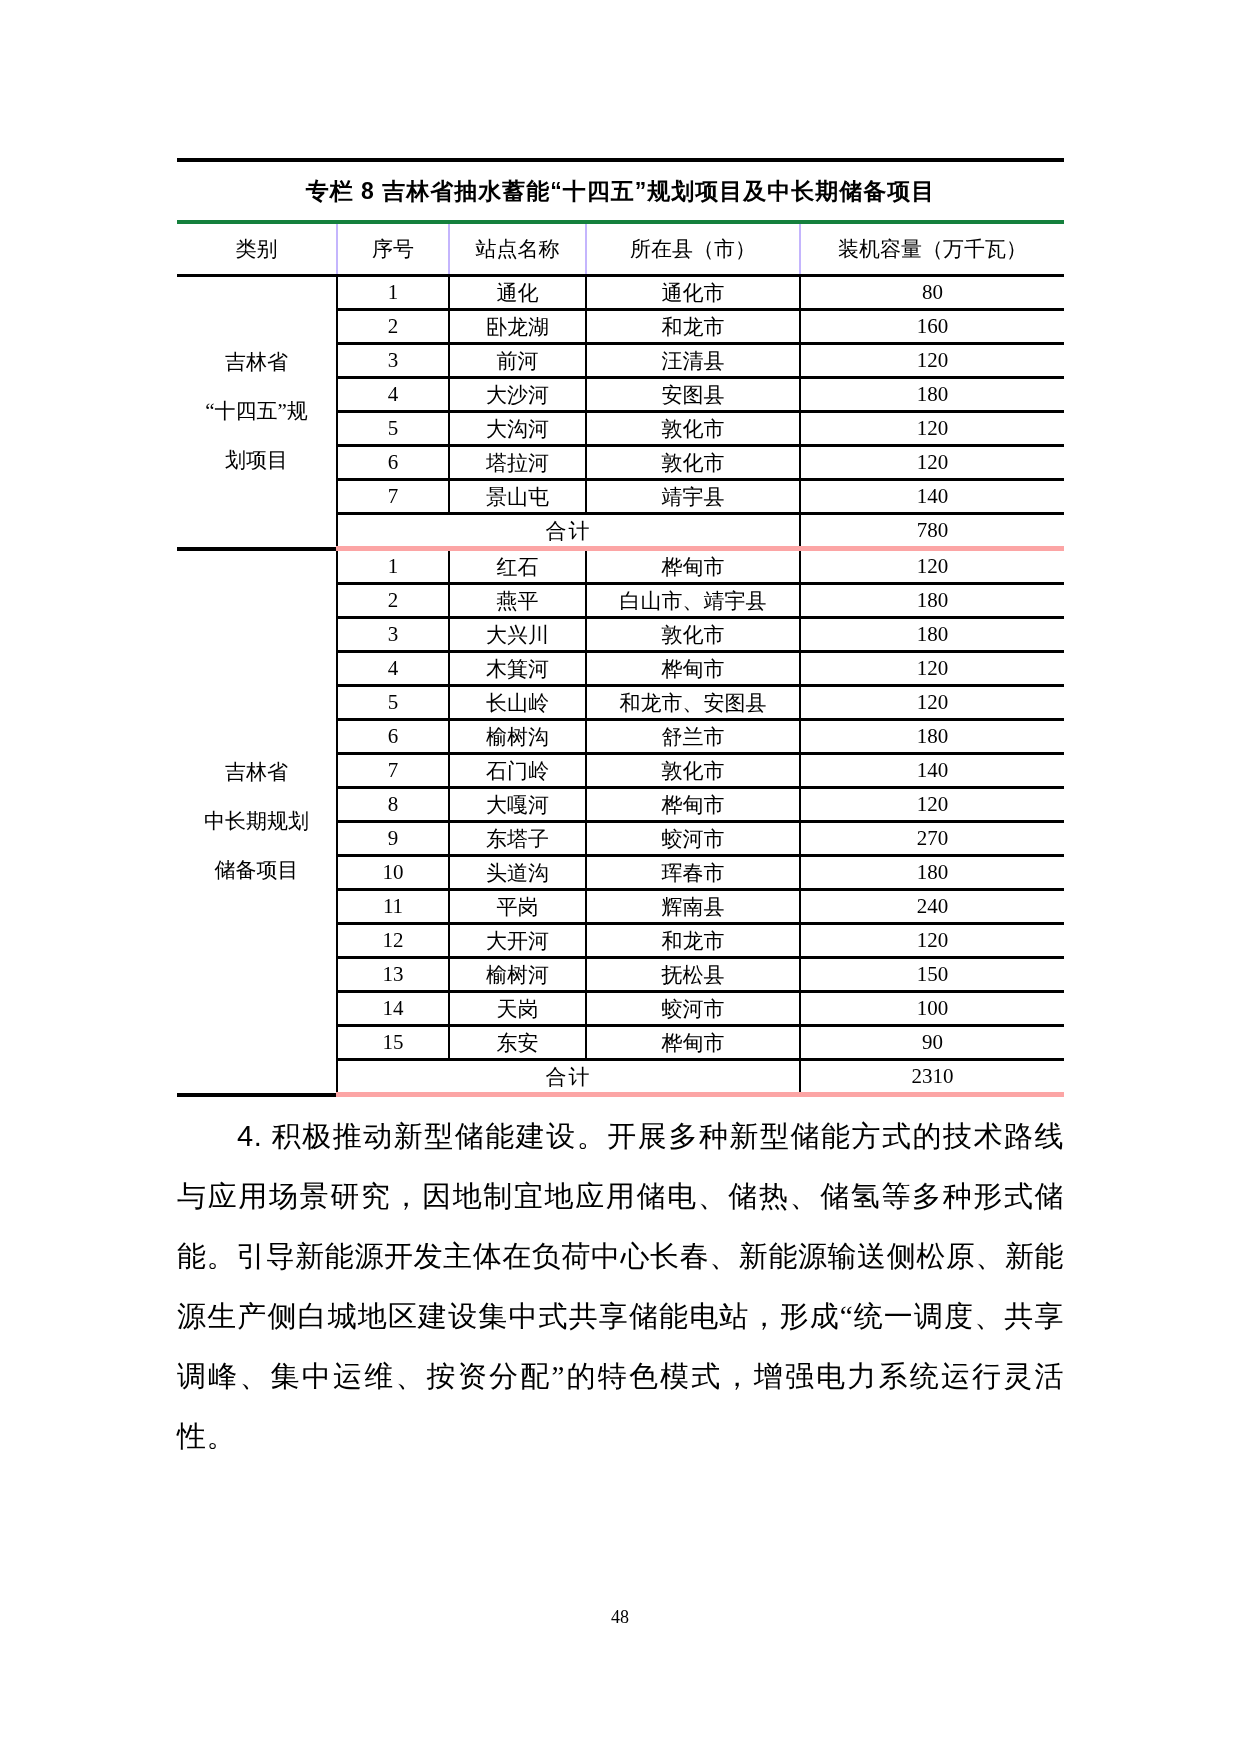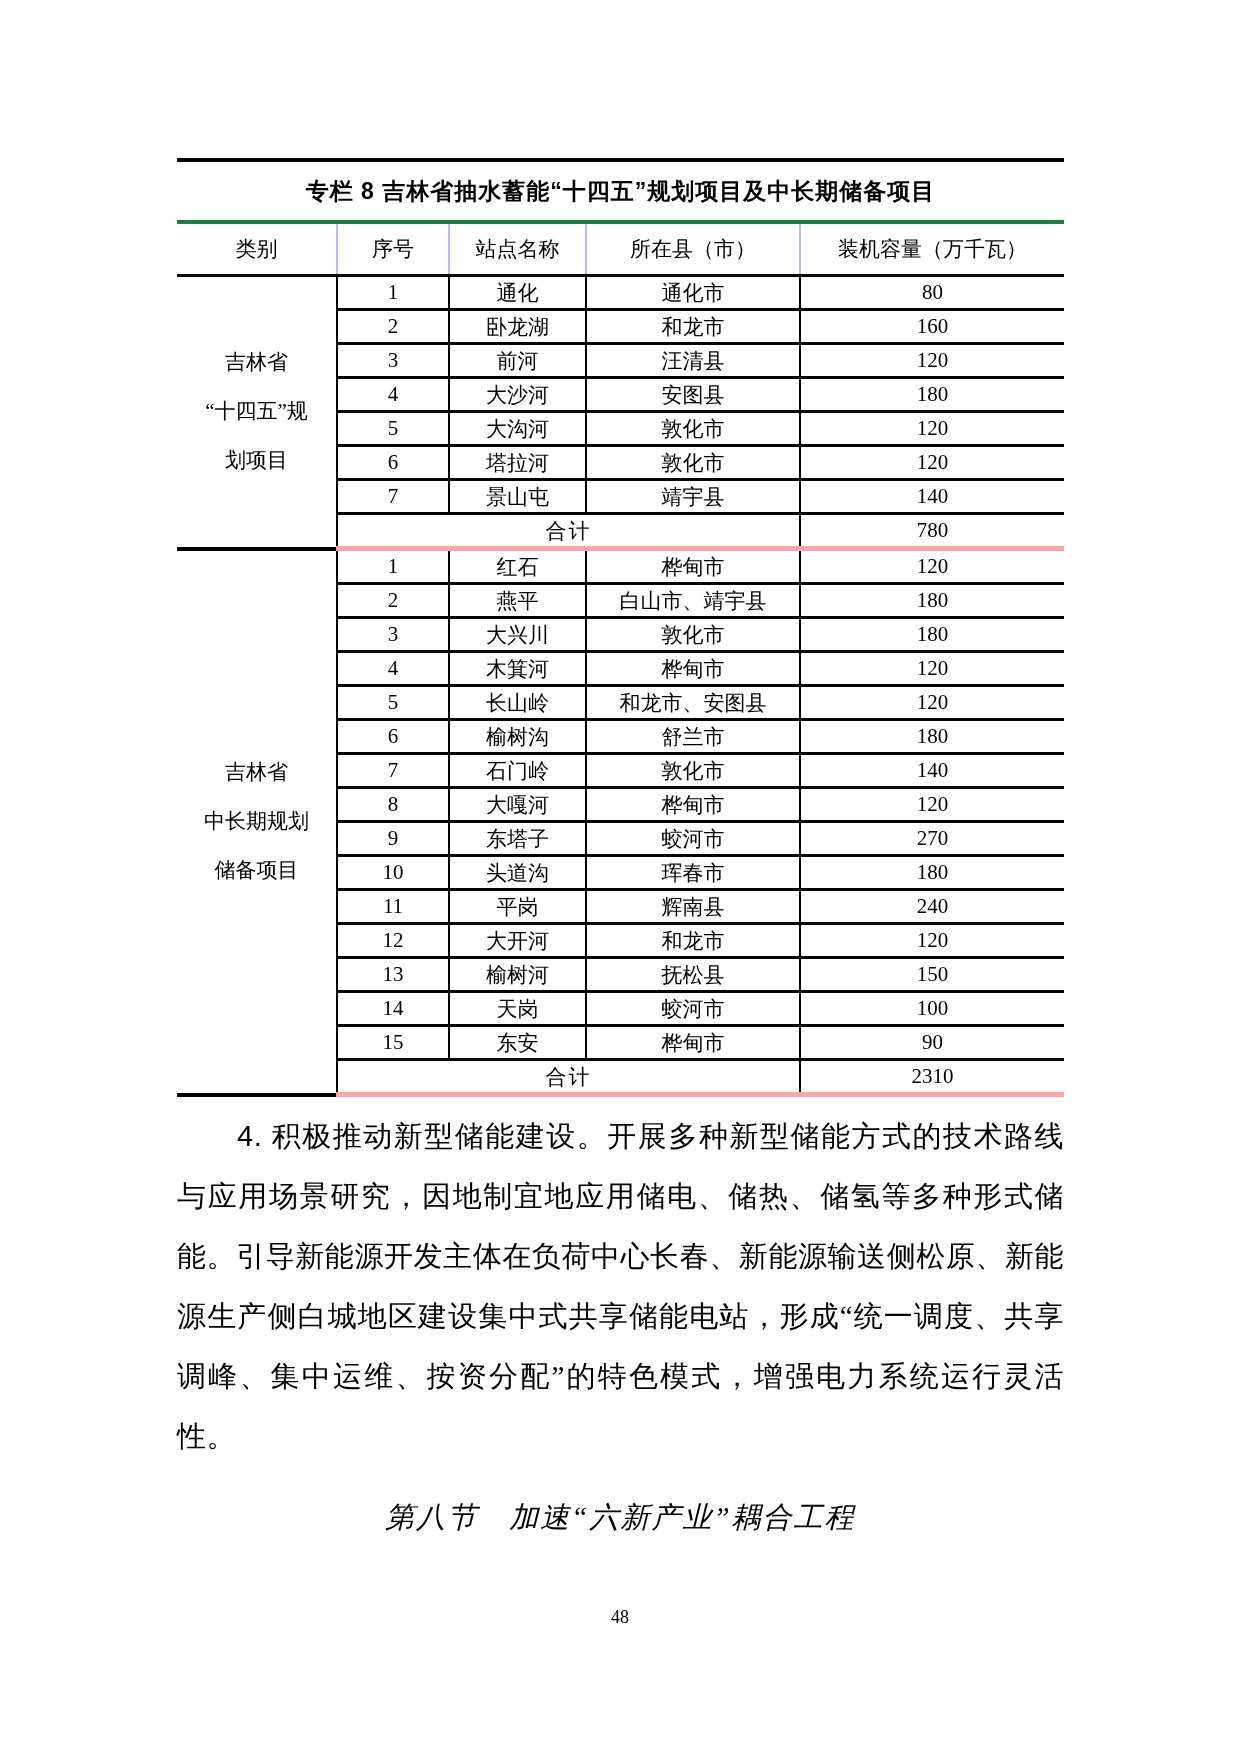--- a/index.html
+++ b/index.html
@@ -275,17 +275,16 @@
         </tr>
         <tr class="section-end">
           <td colspan="3" class="total-label">合计</td>
           <td class="col-cap">2310</td>
         </tr>
       </tbody>
   </table>
 
   <p class="body-para"><b class="lead">4. 积极推动新型储能建设。</b><span>开展多种新型储能方式的技术路线与应用场景研究，因地制宜地应用储电、储热、储氢等多种形式储能。引导新能源开发主体在负荷中心长春、新能源输送侧松原、新能源生产侧白城地区建设集中式共享储能电站，形成“统一调度、共享调峰、集中运维、按资分配”的特色模式，增强电力系统运行灵活性。</span></p>
 
-  <h2 class="section-heading">第八节　加速“六新产业”耦合工程</h2>
 
 </div>
 
 <div class="page-number">48</div>
 
 </body></html>

